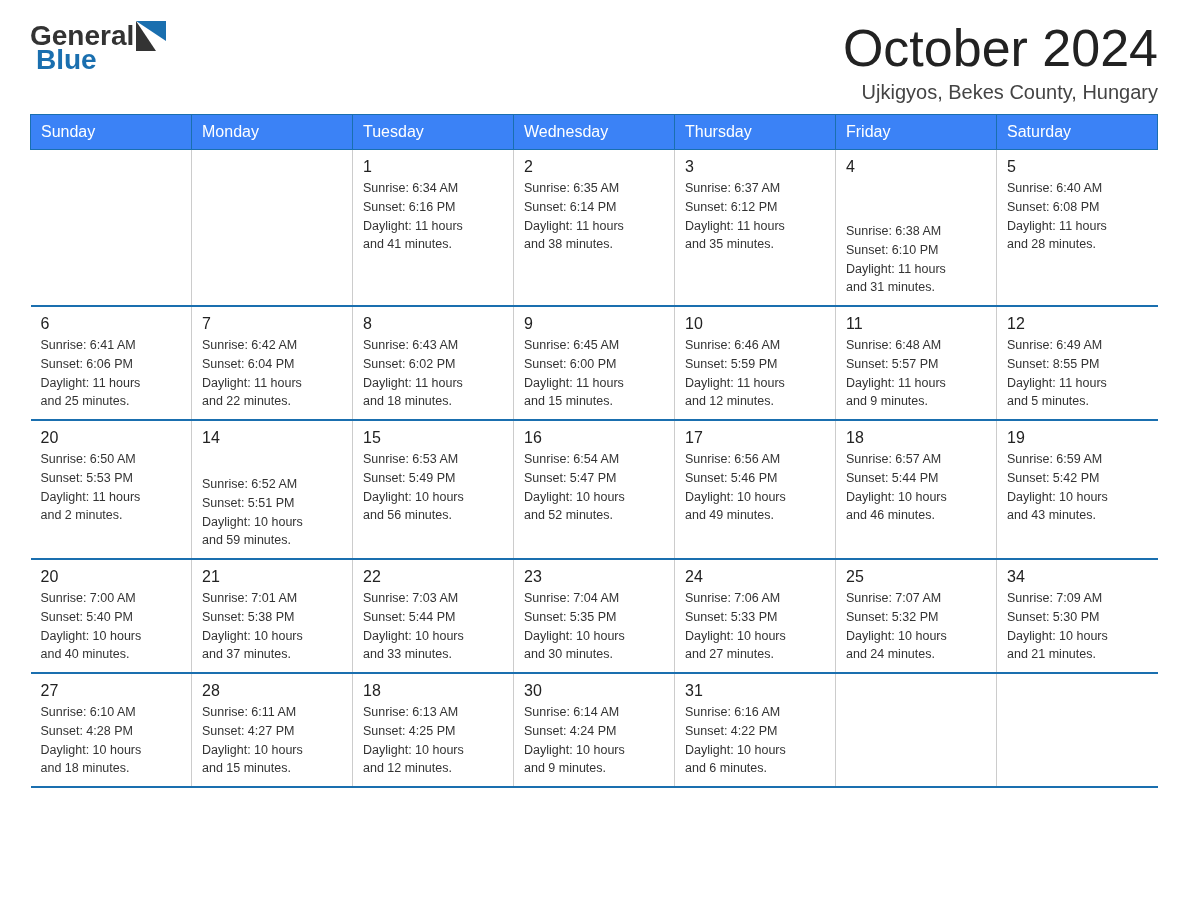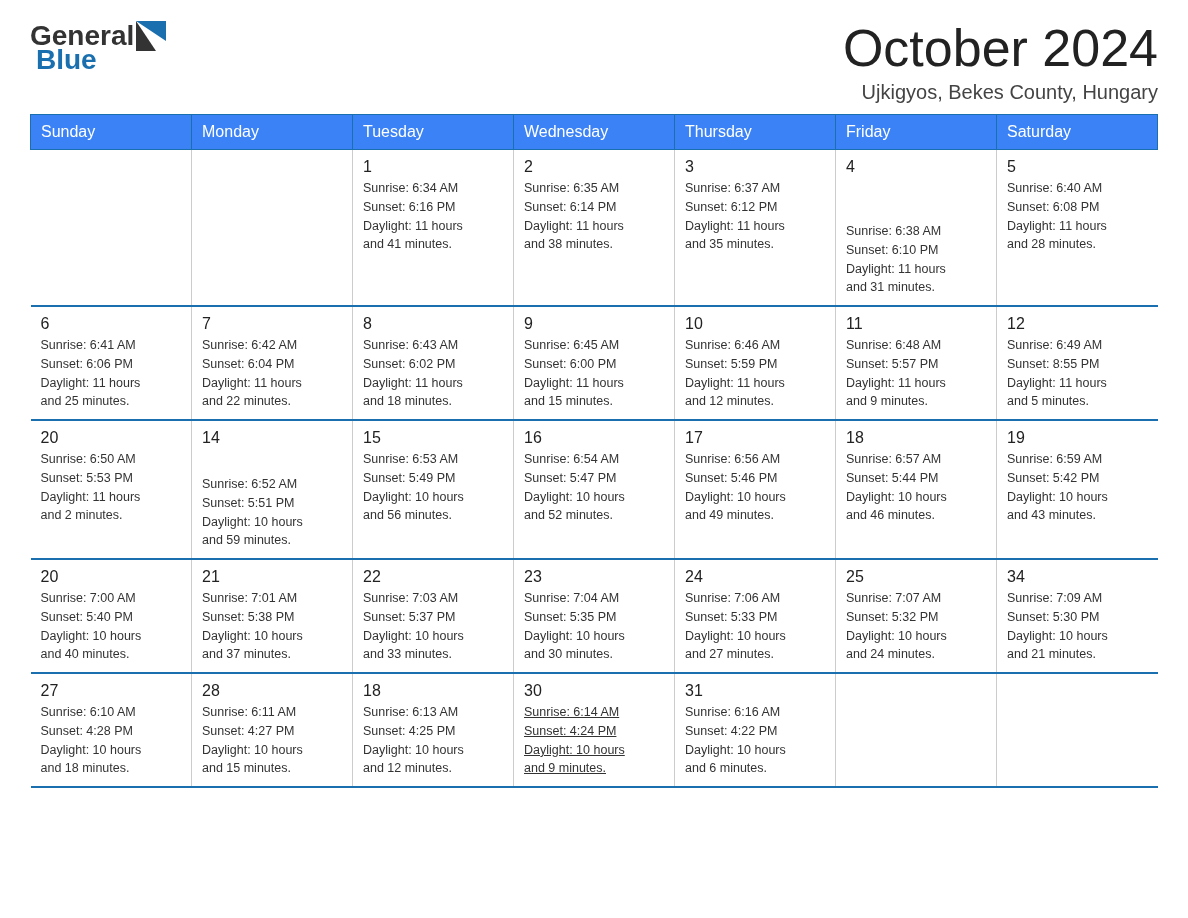--- a/index.html
+++ b/index.html
@@ -285,21 +285,21 @@
         <td>
           <span class="day-number">21</span>
           <div class="day-info" style="white-space: pre-line;">Sunrise: 7:01 AM
 Sunset: 5:38 PM
 Daylight: 10 hours
 and 37 minutes.</div>
         </td>
         <td>
           <span class="day-number">22</span>
           <div class="day-info" style="white-space: pre-line;">Sunrise: 7:03 AM
-Sunset: 5:37 PM
+Sunset: 5:44 PM
 Daylight: 10 hours
 and 33 minutes.</div>
         </td>
         <td>
           <span class="day-number">23</span>
           <div class="day-info" style="white-space: pre-line;">Sunrise: 7:04 AM
 Sunset: 5:35 PM
 Daylight: 10 hours
 and 30 minutes.</div>
         </td>
@@ -342,21 +342,21 @@
         </td>
         <td>
           <span class="day-number">18</span>
           <div class="day-info" style="white-space: pre-line;">Sunrise: 6:13 AM
 Sunset: 4:25 PM
 Daylight: 10 hours
 and 12 minutes.</div>
         </td>
         <td>
           <span class="day-number">30</span>
-          <div class="day-info" style="white-space: pre-line; text-decoration: underline;">Sunrise: 6:14 AM
+          <div class="day-info" style="white-space: pre-line;">Sunrise: 6:14 AM
 Sunset: 4:24 PM
 Daylight: 10 hours
 and 9 minutes.</div>
         </td>
         <td>
           <span class="day-number">31</span>
           <div class="day-info" style="white-space: pre-line;">Sunrise: 6:16 AM
 Sunset: 4:22 PM
 Daylight: 10 hours
 and 6 minutes.</div>

